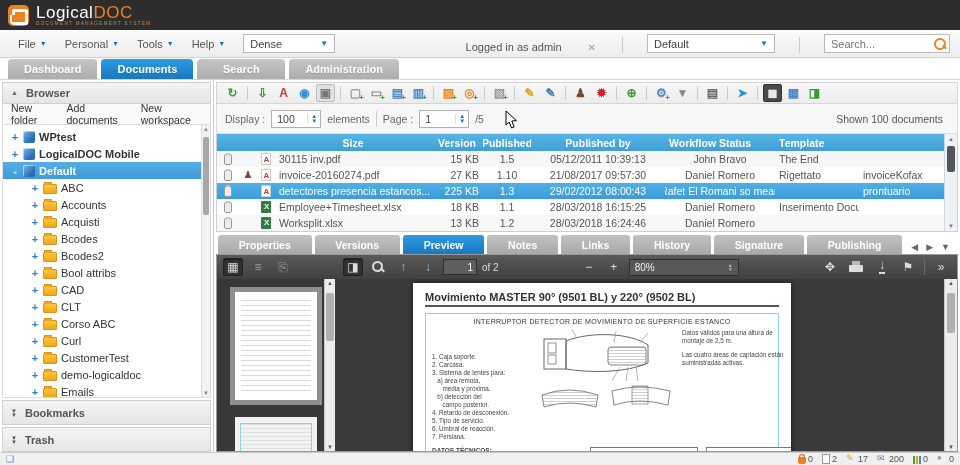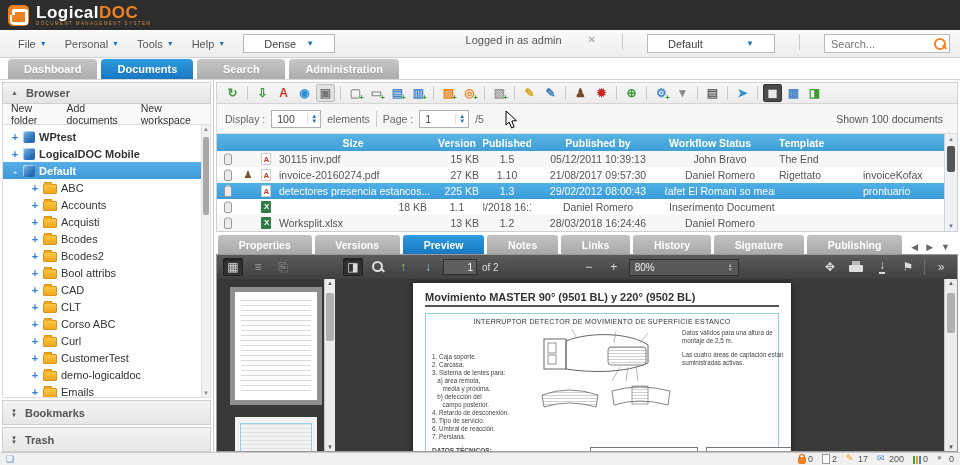--- a/index.html
+++ b/index.html
@@ -6,33 +6,33 @@
   html,body { width:960px; height:465px; overflow:hidden; }
   body { font-family:"Liberation Sans", sans-serif; font-size:11px; color:#444; background:#fff; position:relative; }
   .app { width:960px; height:465px; display:flex; flex-direction:column; position:relative; }
 
   
   .topbar { height:30px; background:#2d2d2d; display:flex; align-items:center; padding-left:8px; flex:0 0 auto; }
   .logo-mark { width:21px; height:21px; background:#ef8220; border-radius:5px; position:relative; margin-right:7px; }
   .logo-mark::before { content:""; position:absolute; left:4px; top:4px; width:10px; height:10px; border:3px solid #fff; border-radius:2px; }
   .logo-mark::after { content:""; position:absolute; left:2px; bottom:2px; width:7px; height:7px; background:#ef8220; border-left:2px solid #fff; border-bottom:2px solid #fff; border-radius:0 0 0 3px; }
   .logo-text { line-height:1; }
-  .logo-line1 { font-size:17px; font-weight:bold; letter-spacing:0.5px; }
+  .logo-line1 { font-size:17px; font-weight:normal; letter-spacing:0.5px; }
   .logo-line1 .lt-a { color:#fff; }
   .logo-line1 .lt-b { color:#ef8220; }
   .logo-sub { font-size:4.5px; color:#c98a4a; letter-spacing:1.4px; margin-top:1px; }
 
   
   .menubar { height:28px; background:linear-gradient(#fbfbfb,#ededed); border-bottom:1px solid #cfcfcf; display:flex; align-items:center; padding:0 10px; gap:4px; flex:0 0 auto; }
   .menu-item { display:flex; align-items:center; gap:4px; padding:3px 8px; color:#555; cursor:default; }
   .menu-caret { color:#1a74bc; font-size:7px; }
-  .combo { background:#fff; border:1px solid #b9b9b9; height:19px; display:flex; align-items:center; justify-content:space-between; padding:0 20px; color:#444; }
+  .combo { background:#fff; border:1px solid #b9b9b9; height:19px; display:flex; align-items:center; justify-content:space-between; padding:0 6px; color:#444; }
   .combo .combo-caret { color:#1a74bc; font-size:8px; margin-left:8px; }
   .density { width:92px; margin-left:6px; }
-  .menubar-right { margin-left:auto; display:flex; align-items:flex-start; gap:24px; }
+  .menubar-right { margin-left:auto; display:flex; align-items:flex-end; gap:24px; }
   .logged-in { color:#555; }
   .x-close { color:#9a9a9a; font-size:10px; padding:0 2px; }
   .vsep { width:1px; height:16px; background:#ccc; }
   .workspace-combo { width:128px; }
   .searchbox { position:relative; }
   .searchbox input { width:126px; height:19px; border:1px solid #b9b9b9; padding:0 22px 0 6px; font-size:11px; color:#888; font-family:inherit; }
   .mag { position:absolute; right:3px; top:2px; width:15px; height:15px; }
   .mag::before { content:""; position:absolute; left:2px; top:2px; width:8px; height:8px; border:2px solid #ef8220; border-radius:50%; }
   .mag::after { content:""; position:absolute; left:10px; top:10px; width:5px; height:2px; background:#ef8220; transform:rotate(45deg); }
 
@@ -696,20 +696,21 @@
             <div class="tgrid trow">
               <span>
                 <span class="ind-clip"></span>
               </span>
               <span>
                 <span class="ind-stamp">♟</span>
               </span>
               <span>
                 <span class="fi x-xls"></span>
               </span>
+              <span>Employee+Timesheet.xlsx</span>
               <span class="cell-right">18 KB</span>
               <span class="cell-center">1.1</span>
               <span class="cell-center">28/03/2018 16:15:25</span>
               <span class="cell-center">Daniel Romero</span>
               <span>Inserimento Documento</span>
               <span></span>
             </div>
 
             <div class="tgrid trow">
               <span>

